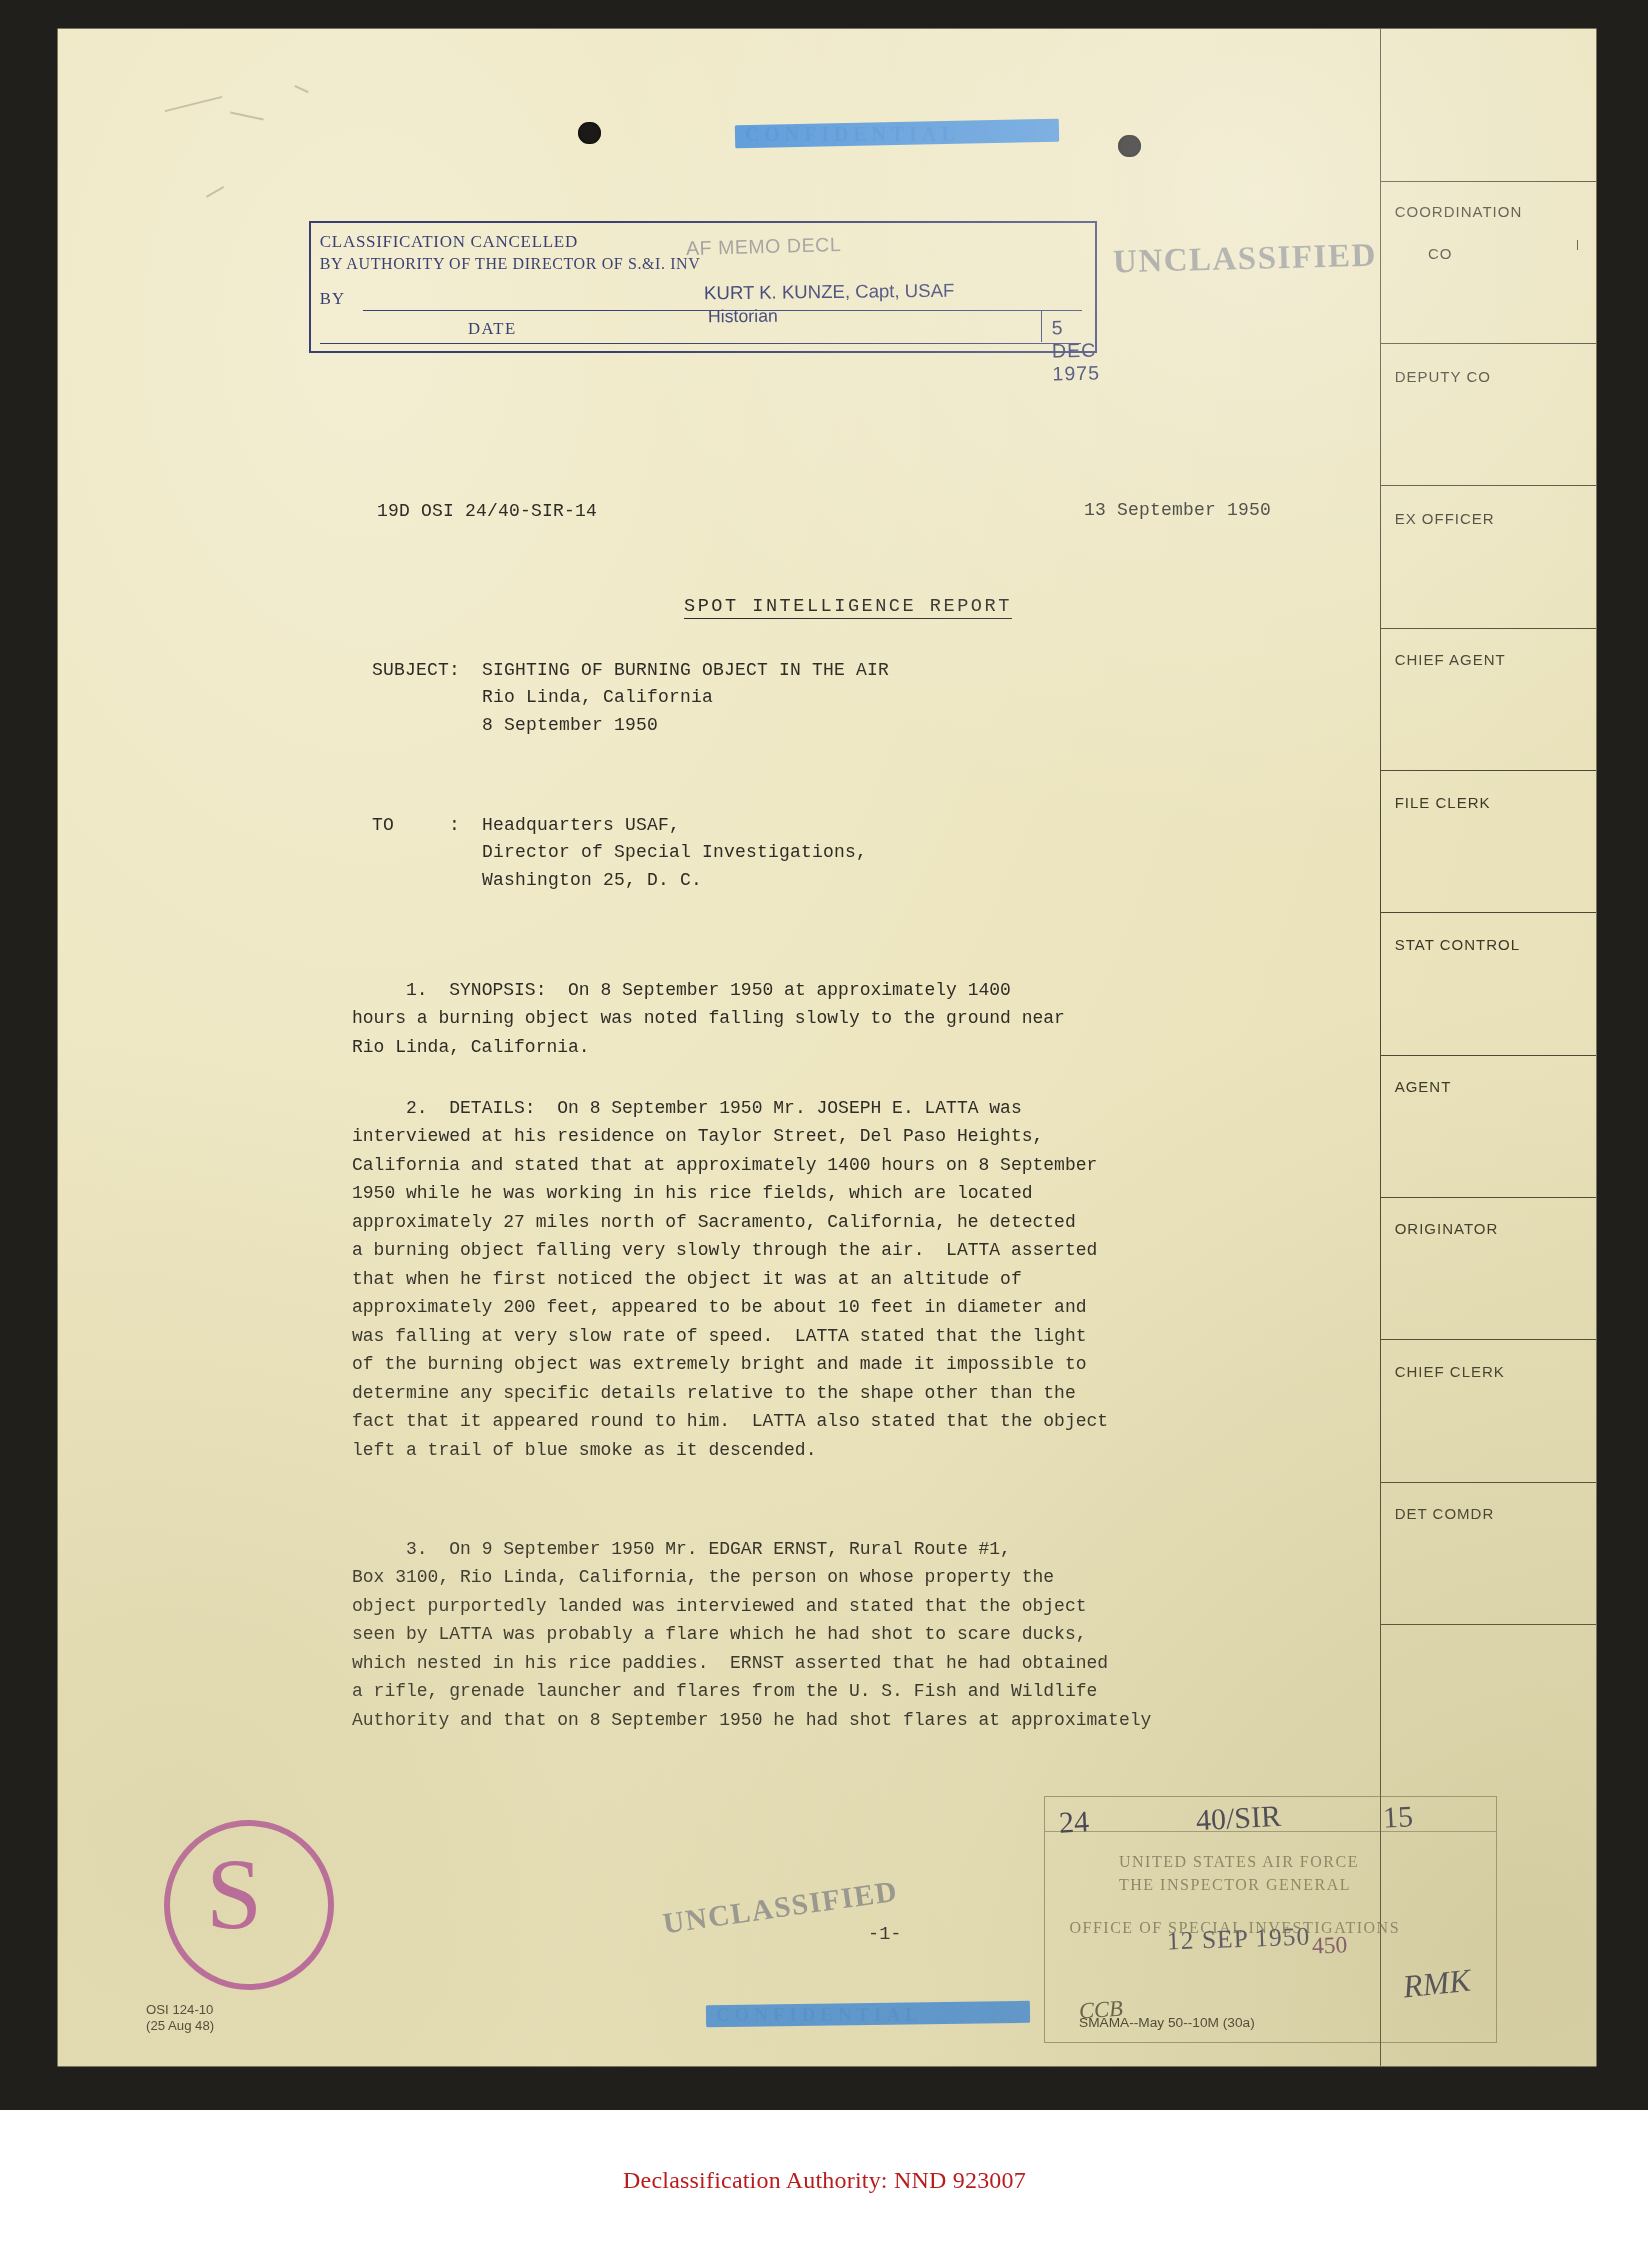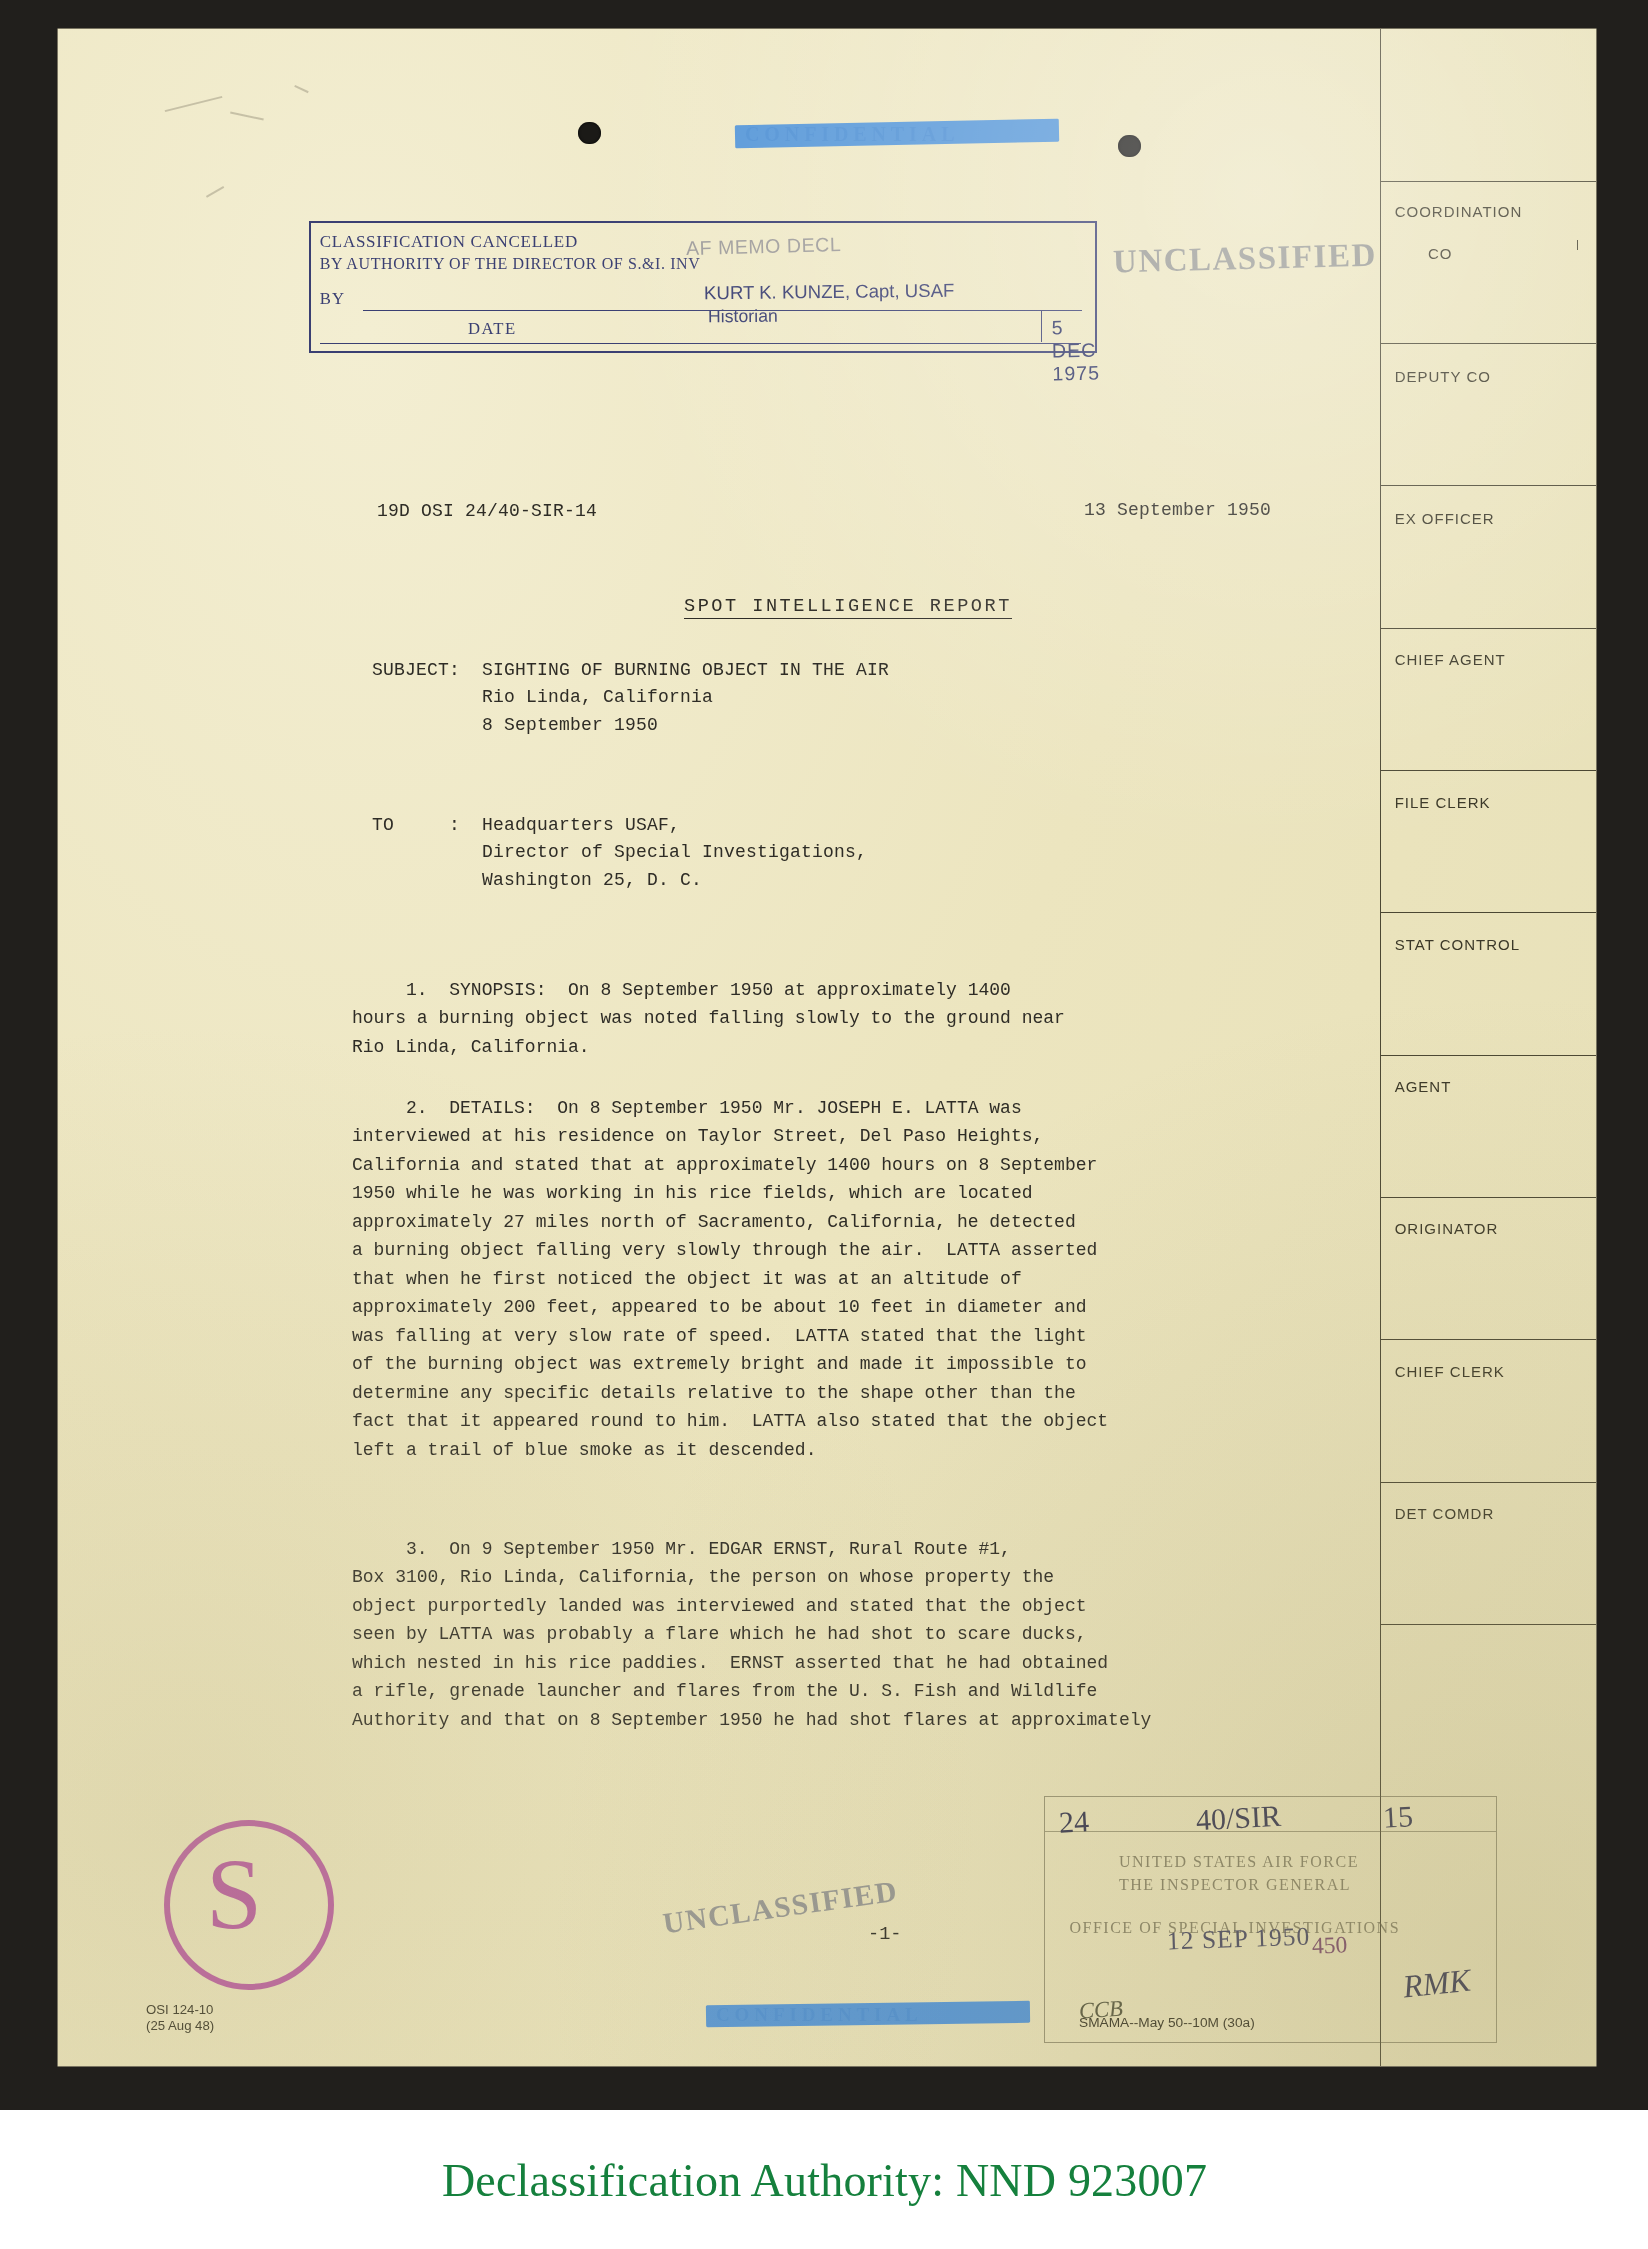--- a/index.html
+++ b/index.html
@@ -404,22 +404,22 @@
     top: 2110px;
     width: 1649px;
     height: 140px;
     background: #ffffff;
     display: flex;
     align-items: center;
     justify-content: center;
   }
   #caption-text {
     font-family: "Liberation Serif", serif;
-    font-size: 46px;
-    color: #15803d;
+    font-size: 24px;
+    color: #b91c1c;
     letter-spacing: 0.2px;
   }
 </style>
 </head>
 <body>
 
 <div id="scan-area">
 
   <div id="page">
 

